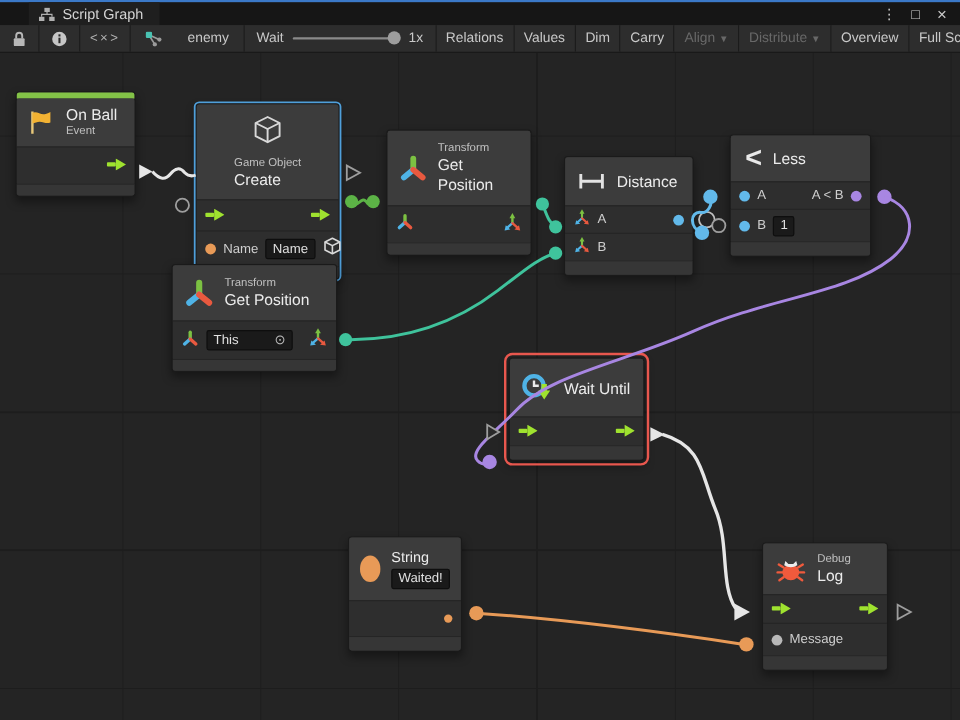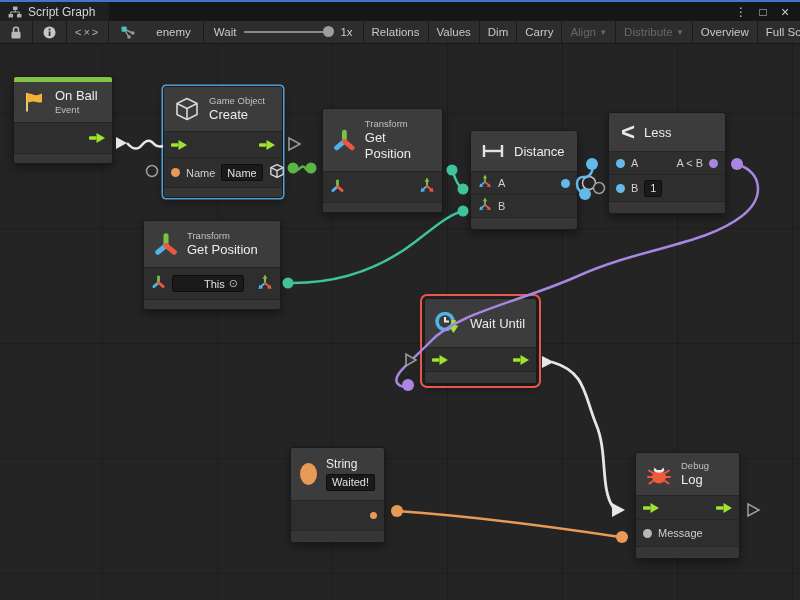--- a/index.html
+++ b/index.html
@@ -1,21 +1,21 @@
 <!DOCTYPE html>
 <html style="--c-flow-green: #9fe22f; --c-stripe-green: #83c247; --c-object-green: #5cb346; --c-teal: #3fc39c; --c-float-blue: #62b9ea; --c-purple: #a886e2; --c-orange: #e89a57; --c-red-outline: #e8574e; --c-select-blue: #4f9fda; --c-wire-white: #e6e6e6; --c-icon-blue: #4fb3e6; --c-icon-red: #e8593f; --c-icon-green: #7cc142; --c-bug-orange: #f05a3c; --c-flag-yellow: #f2b233;"><head>
 <meta charset="utf-8">
 <style>
   html,body{margin:0;padding:0;background:#000;}
   *{box-sizing:border-box;}
   .window{position:relative;width:800px;height:600px;background:#242424;overflow:hidden;
           font-family:"Liberation Sans","DejaVu Sans",sans-serif;-webkit-font-smoothing:antialiased;}
   
   .focusline{position:absolute;left:0;top:0;width:800px;height:2px;background:#3b79c8;z-index:6;}
-  .tabbar{position:absolute;left:0;top:2px;width:800px;height:19px;background:#161616;z-index:6;display:flex;align-items:center;}
+  .tabbar{position:absolute;left:0;top:2px;width:800px;height:19px;background:#161616;z-index:6;display:flex;align-items:center;padding-left:24px;}
   .tab{height:19px;background:#1f1f1f;display:flex;align-items:center;gap:6px;padding:0 14px 0 8px;color:#d4d4d4;font-size:12px;}
   .wctrl{margin-left:auto;display:flex;align-items:center;gap:4px;padding-right:6px;color:#c9c9c9;}
   .wctrl span{width:18px;text-align:center;font-size:12px;cursor:default;}
   .toolbar{position:absolute;left:0;top:21px;width:800px;height:23px;background:#262626;border-bottom:1px solid #171717;z-index:6;display:flex;align-items:stretch;font-size:11.5px;color:#c9c9c9;}
   .tbtn{display:flex;align-items:center;justify-content:center;padding:0 8px;background:#2d2d2d;border-right:1px solid #1b1b1b;white-space:nowrap;}
   .tbtn.icon-btn{padding:0 10px;}
   .tbtn.disabled{color:#686868;}
   .tgap{width:22px;background:#222;}
   .zoomwrap{display:flex;align-items:center;gap:8px;padding:0 10px;background:#2d2d2d;border-right:1px solid #1b1b1b;}
   .slider{position:relative;width:88px;height:2px;background:#8a8a8a;border-radius:1px;}
@@ -151,21 +151,21 @@
         <svg width="16" height="10" fill="var(--c-flow-green)">
             <rect x="0" y="3.2" width="7.5" height="3.6" rx="1"></rect>
             <polygon points="7.5,0 16,5 7.5,10"></polygon>
           </svg>
       </span>
     </div>
     <div class="nfoot"></div>
   </div>
 
   <div class="node selected" style="left:163px;top:86px;width:120px;">
-    <div class="nhead" style="padding:8px 10px;">
+    <div class="nhead" style="padding:8px 10px;flex-direction:column;">
       <svg width="26" height="26" viewBox="0 0 26 26" fill="none" stroke="#d8d8d8" stroke-width="1.6" stroke-linejoin="round">
         <polygon points="13,2.5 23,7.5 23,18.5 13,23.5 3,18.5 3,7.5"></polygon>
         <polyline points="3,7.5 13,12.5 23,7.5"></polyline>
         <line x1="13" y1="12.5" x2="13" y2="23.5"></line>
       </svg>
       <span class="htext">
         <span class="t-small">Game Object</span>
         <span class="t-title">Create</span>
       </span>
     </div>
@@ -257,21 +257,21 @@
     <div class="nrow" style="height:32px;">
       <span>
         <svg width="15" height="15" viewBox="0 0 16 16">
             <g stroke-linecap="round" stroke-width="3" fill="none">
           <line x1="8" y1="9" x2="8" y2="3" stroke="var(--c-icon-green)"></line>
           <line x1="8" y1="9" x2="3" y2="13.5" stroke="var(--c-icon-blue)"></line>
           <line x1="8" y1="9" x2="13" y2="13.5" stroke="var(--c-icon-red)"></line>
             </g>
           </svg>
       </span>
-      <span class="field" style="width:72px;justify-content:flex-end;">
+      <span class="field" style="width:72px;justify-content:space-between;">
         <span>This</span>
         <span class="picker">⊙</span>
       </span>
       <span class="ml">
         <svg width="16" height="16" viewBox="0 0 16 16">
           <g stroke-width="2" stroke-linecap="round">
             <line x1="8" y1="9" x2="8" y2="4" stroke="var(--c-icon-green)"></line>
             <line x1="8" y1="9" x2="4" y2="12.5" stroke="var(--c-icon-blue)"></line>
             <line x1="8" y1="9" x2="12" y2="12.5" stroke="var(--c-icon-red)"></line>
           </g>

